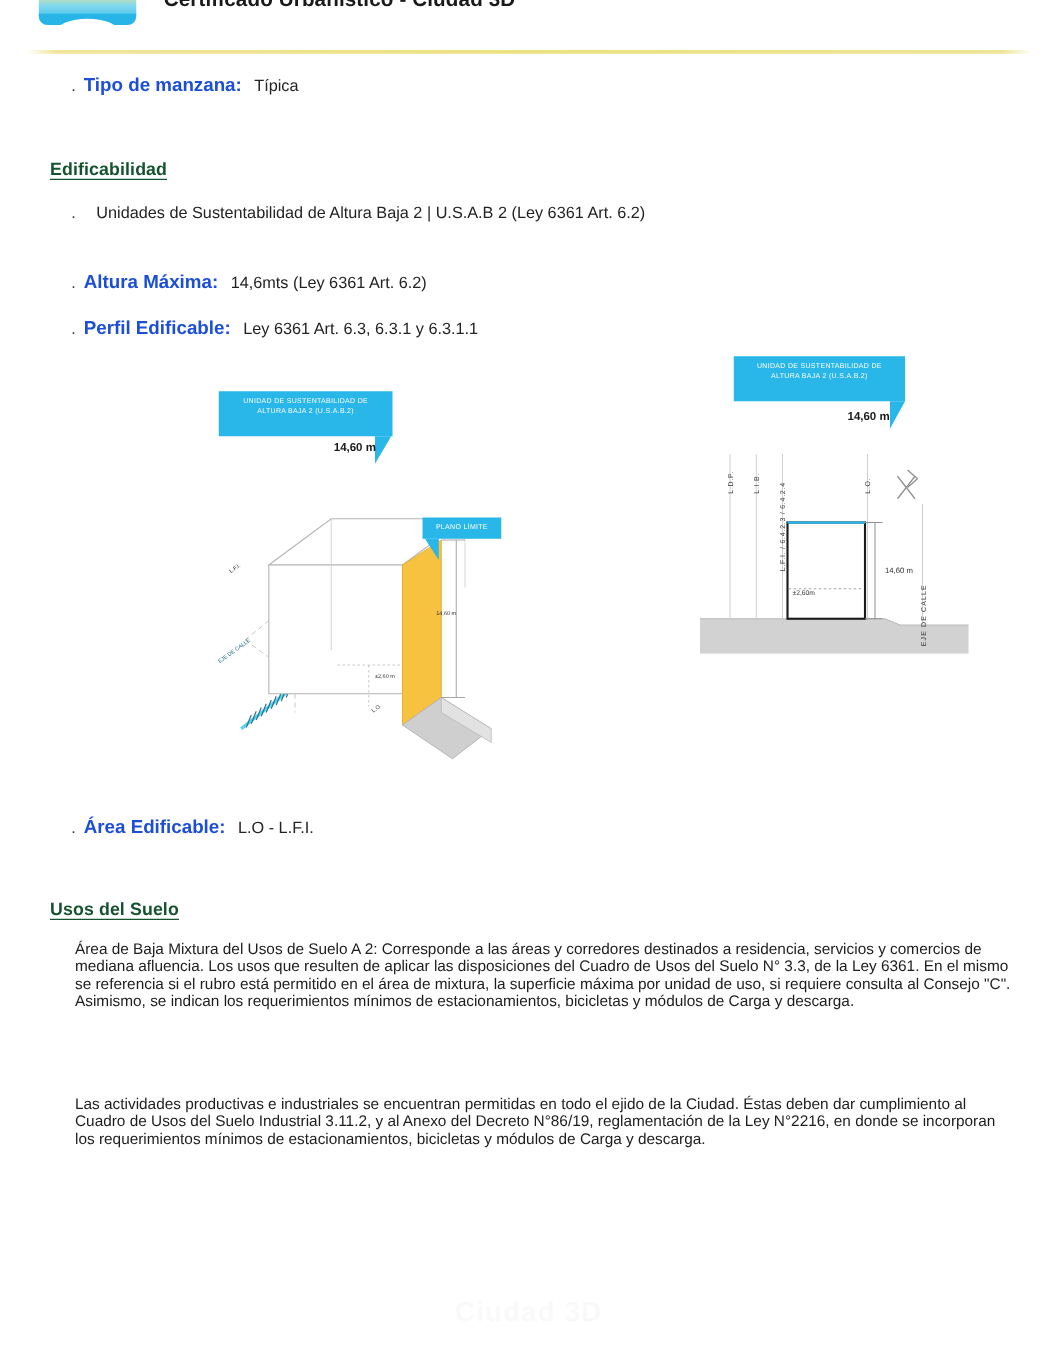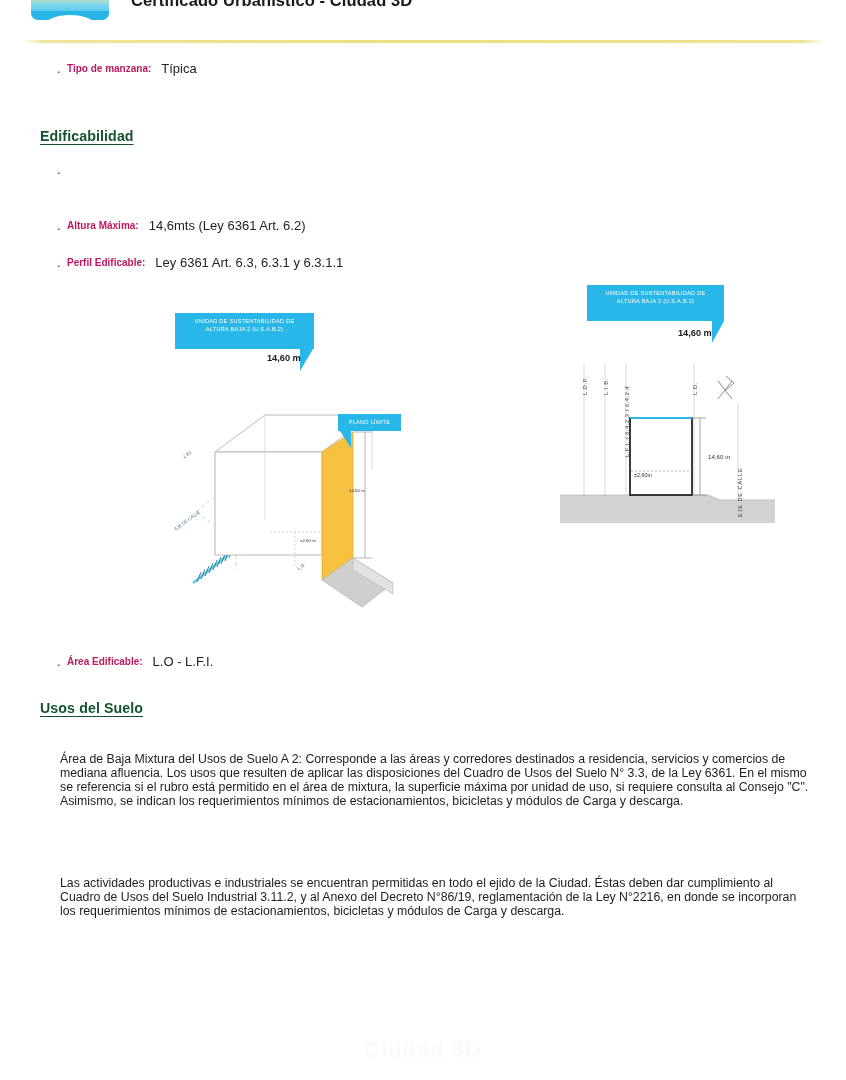--- a/index.html
+++ b/index.html
@@ -81,24 +81,24 @@
   }
   .bullet-dot {
     width: 10px;
     flex: 0 0 10px;
     font-size: 13px;
     line-height: 18px;
     color: #333;
     text-align: left;
   }
   .field-label {
-    font-size: 10px;
+    font-size: 15px;
     font-weight: bold;
     line-height: 18px;
-    color: #be185d;
+    color: #1d4ed8;
     white-space: nowrap;
   }
   .field-value {
     font-size: 13px;
     line-height: 18px;
     color: #232323;
     margin-left: 10px;
   }
 
   
@@ -193,20 +193,21 @@
 <div class="field-row" style="left:57px; top:60px;">
   <span class="bullet-dot">.</span>
   <span class="field-label">Tipo de manzana:</span>
   <span class="field-value">Típica</span>
 </div>
 
 <div class="section-heading" style="left:40px; top:128px;">Edificabilidad</div>
 
 <div class="field-row" style="left:57px; top:161px; width:760px;">
   <span class="bullet-dot">.</span>
+  <span class="field-value" style="max-width:460px; display:inline-block;">Unidades de Sustentabilidad de Altura Baja 2 | U.S.A.B 2 (Ley 6361 Art. 6.2)</span>
 </div>
 
 <div class="field-row" style="left:57px; top:217px;">
   <span class="bullet-dot">.</span>
   <span class="field-label">Altura Máxima:</span>
   <span class="field-value">14,6mts (Ley 6361 Art. 6.2)</span>
 </div>
 
 <div class="field-row" style="left:57px; top:254px;">
   <span class="bullet-dot">.</span>
@@ -345,19 +346,19 @@
   <div class="micro-text" style="left:148px; top:178px; font-size:6.2px;">14,60 m</div>
   <div class="micro-text" style="left:74px; top:197px; font-size:5.4px;">±2,60m</div>
 </div>
 
 <div class="field-row" style="left:57px; top:653px;">
   <span class="bullet-dot">.</span>
   <span class="field-label">Área Edificable:</span>
   <span class="field-value">L.O - L.F.I.</span>
 </div>
 
-<div class="section-heading" style="left:40px; top:700px;">Usos del Suelo</div>
+<div class="section-heading" style="left:40px; top:720px;">Usos del Suelo</div>
 
 <div class="body-paragraph" style="left:60px; top:752px; width:750px;">Área de Baja Mixtura del Usos de Suelo A 2:  Corresponde a las áreas y corredores destinados a residencia, servicios y comercios de mediana afluencia. Los usos que resulten de aplicar las disposiciones del Cuadro de Usos del Suelo N° 3.3, de la Ley 6361. En el mismo se referencia si el rubro está permitido en el área de mixtura, la superficie máxima por unidad de uso, si requiere consulta al Consejo "C". Asimismo, se indican los requerimientos mínimos de estacionamientos, bicicletas y módulos de Carga y descarga.</div>
 
 <div class="body-paragraph" style="left:60px; top:876px; width:750px;">Las actividades productivas e industriales se encuentran permitidas en todo el ejido de la Ciudad. Éstas deben dar cumplimiento al Cuadro de Usos del Suelo Industrial 3.11.2, y al Anexo del Decreto N°86/19, reglamentación de la Ley N°2216, en donde se incorporan los requerimientos mínimos de estacionamientos, bicicletas y módulos de Carga y descarga.</div>
 
 <div class="watermark">Ciudad 3D</div>
 
 </body></html>

